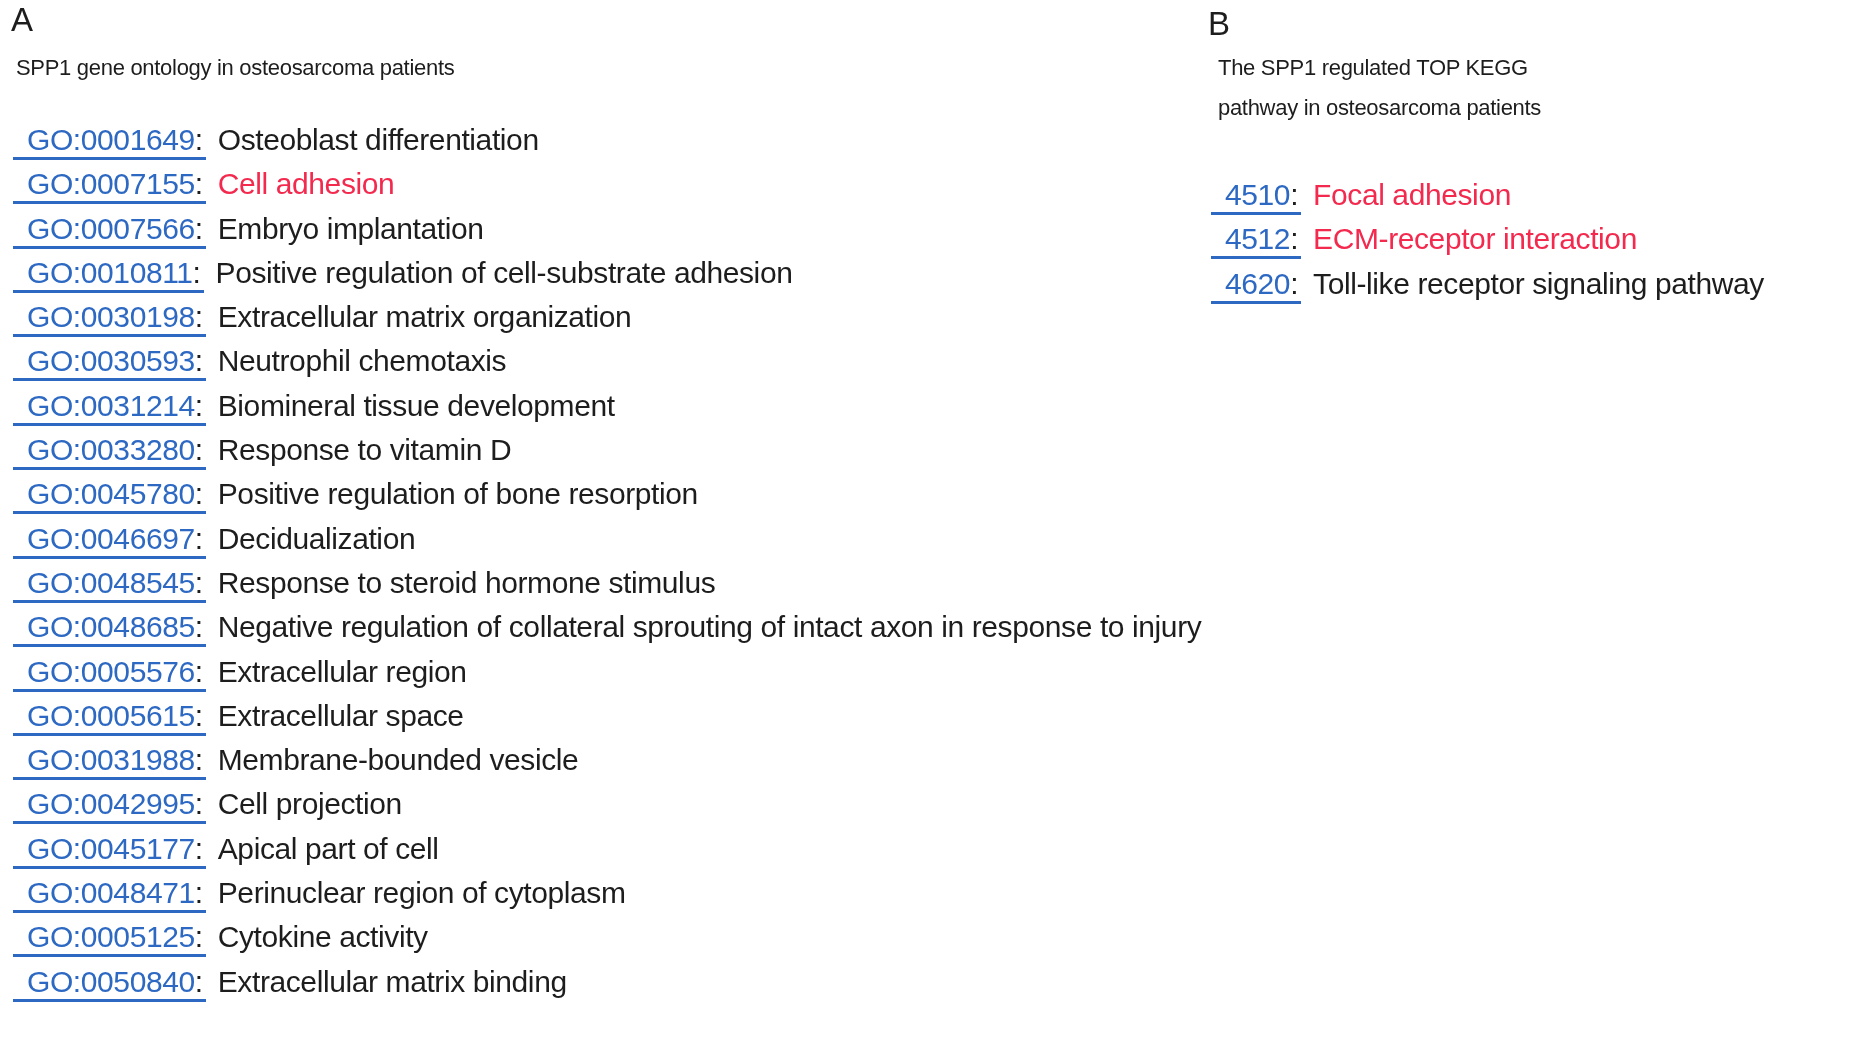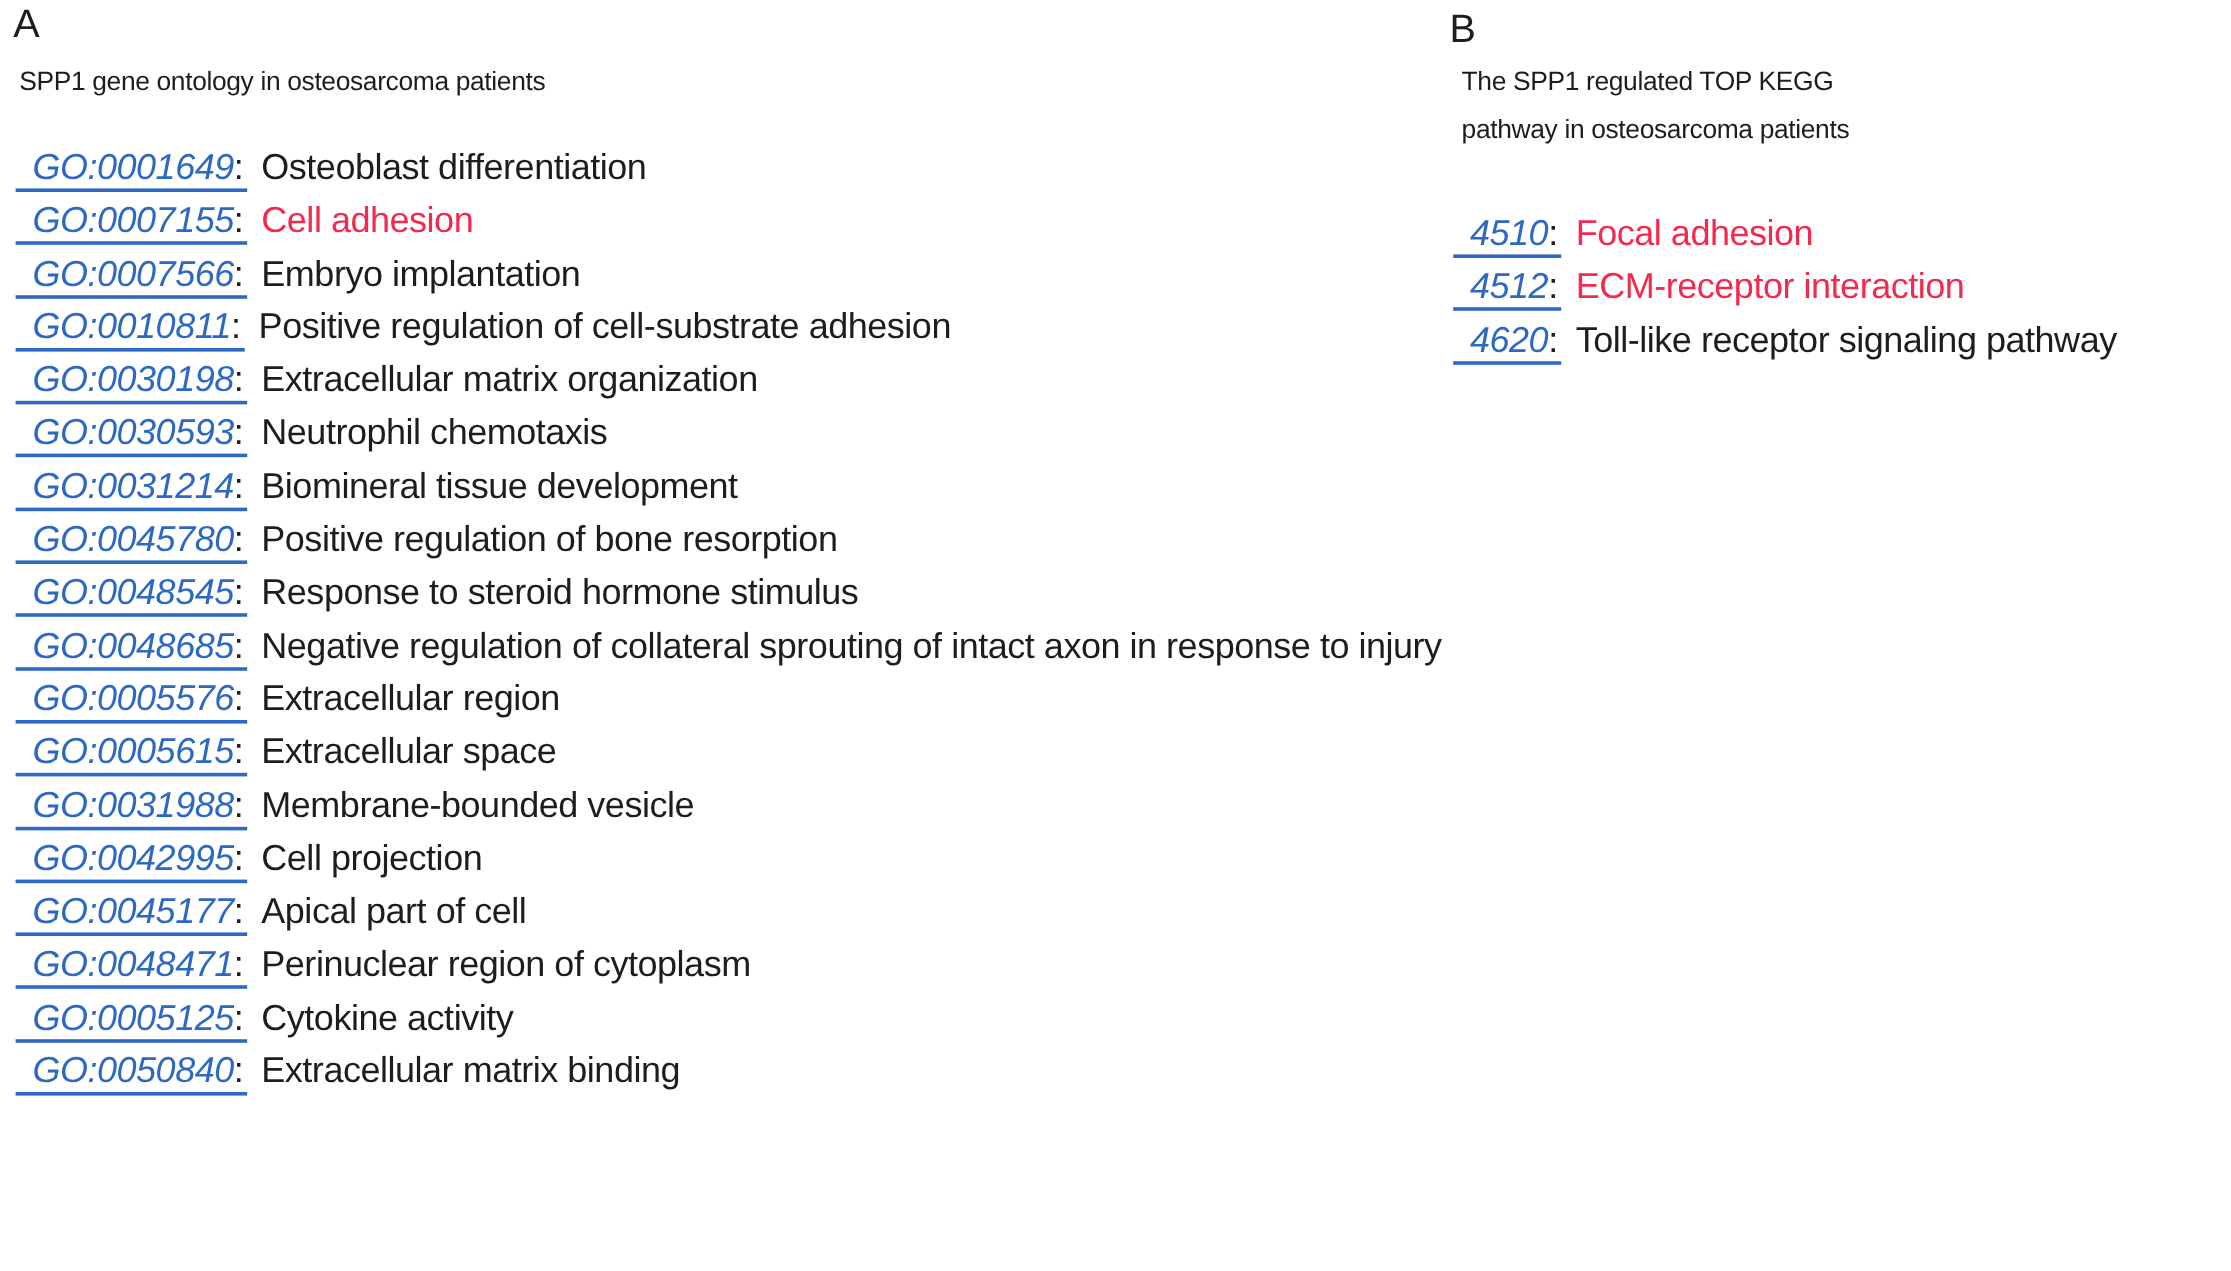--- a/index.html
+++ b/index.html
@@ -60,21 +60,20 @@
   .linkwrap {
     display: inline-block;
     line-height: 34px;
     padding: 0 3px 0 14px;
     border-bottom: 3px solid var(--link-blue, #2d69c3);
   }
   .term-link {
     color: var(--link-blue, #2d69c3);
     text-decoration: none;
     cursor: pointer;
-    font-style: italic;
   }
   .colon {
     color: var(--text-black, #1d1d1d);
   }
   .desc {
     margin-left: 12px;
     color: var(--text-black, #1d1d1d);
   }
   .desc.hl {
     color: var(--highlight-red, #f3294e);
@@ -112,25 +111,31 @@
   </div>
 
   <div class="row">
     <span class="linkwrap"><a href="#" class="term-link">GO:0030593</a><span class="colon">:</span></span><span class="desc">Neutrophil chemotaxis</span>
   </div>
 
   <div class="row">
     <span class="linkwrap"><a href="#" class="term-link">GO:0031214</a><span class="colon">:</span></span><span class="desc">Biomineral tissue development</span>
   </div>
 
+  <div class="row">
+    <span class="linkwrap"><a href="#" class="term-link">GO:0033280</a><span class="colon">:</span></span><span class="desc">Response to vitamin D</span>
+  </div>
 
   <div class="row">
     <span class="linkwrap"><a href="#" class="term-link">GO:0045780</a><span class="colon">:</span></span><span class="desc">Positive regulation of bone resorption</span>
   </div>
 
+  <div class="row">
+    <span class="linkwrap"><a href="#" class="term-link">GO:0046697</a><span class="colon">:</span></span><span class="desc">Decidualization</span>
+  </div>
 
   <div class="row">
     <span class="linkwrap"><a href="#" class="term-link">GO:0048545</a><span class="colon">:</span></span><span class="desc">Response to steroid hormone stimulus</span>
   </div>
 
   <div class="row">
     <span class="linkwrap"><a href="#" class="term-link">GO:0048685</a><span class="colon">:</span></span><span class="desc">Negative regulation of collateral sprouting of intact axon in response to injury</span>
   </div>
 
   <div class="row">

